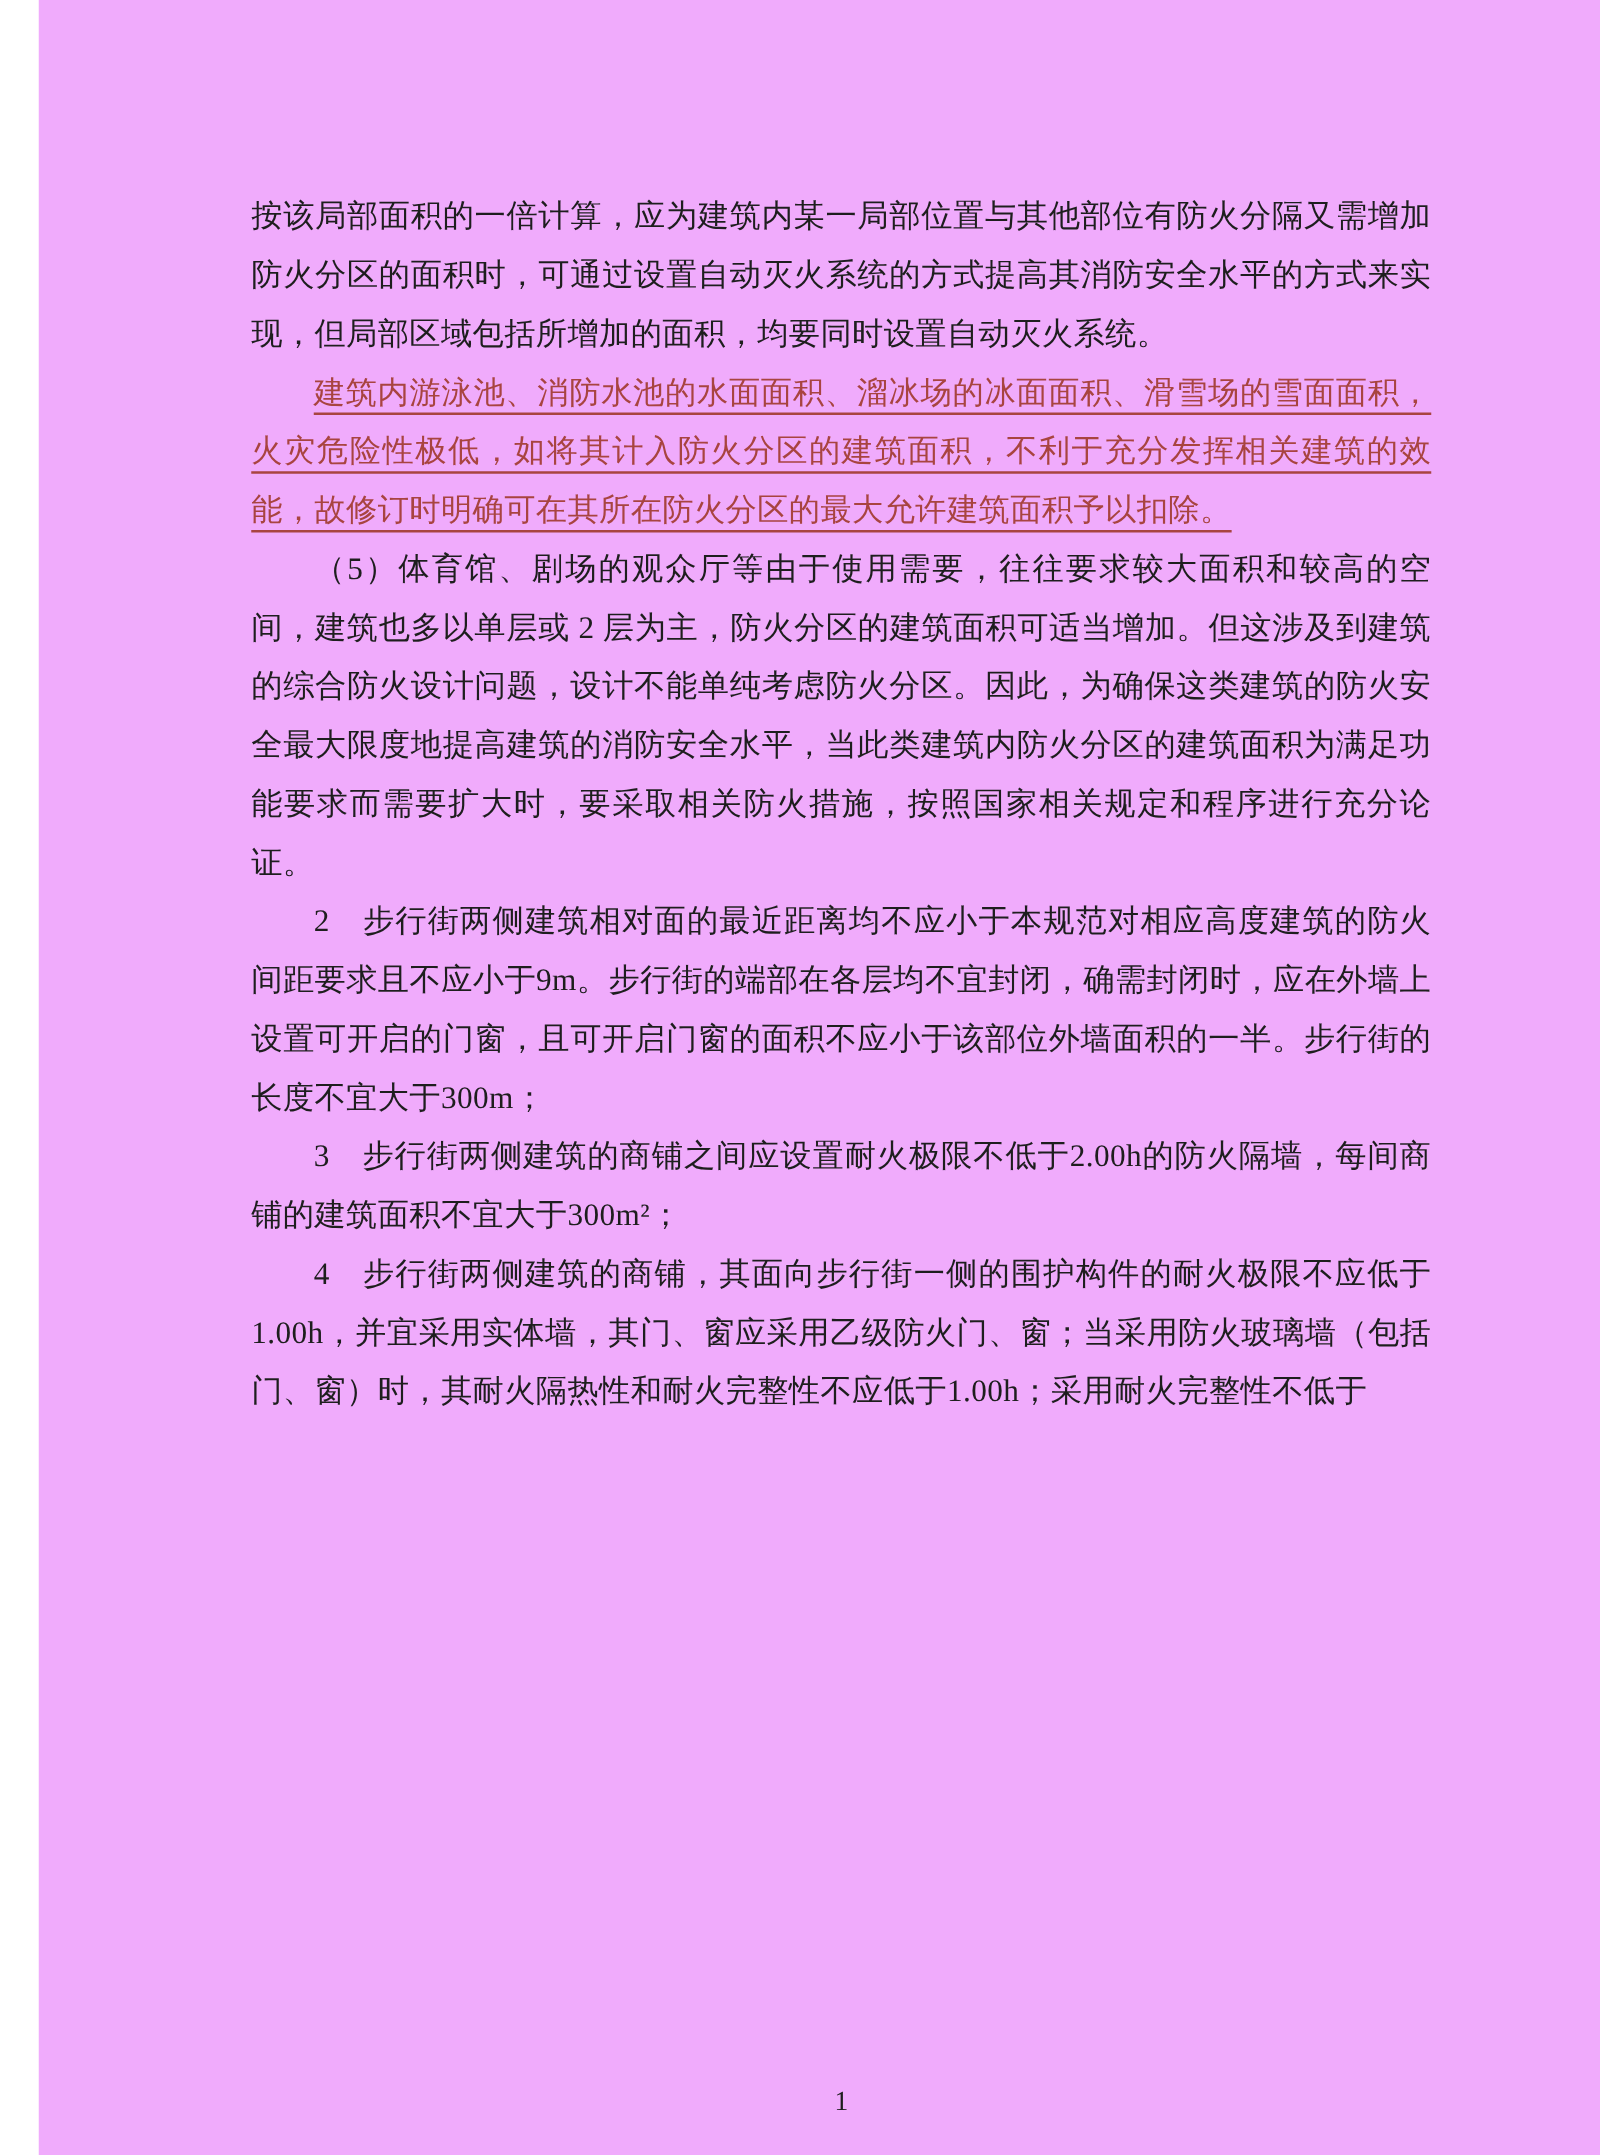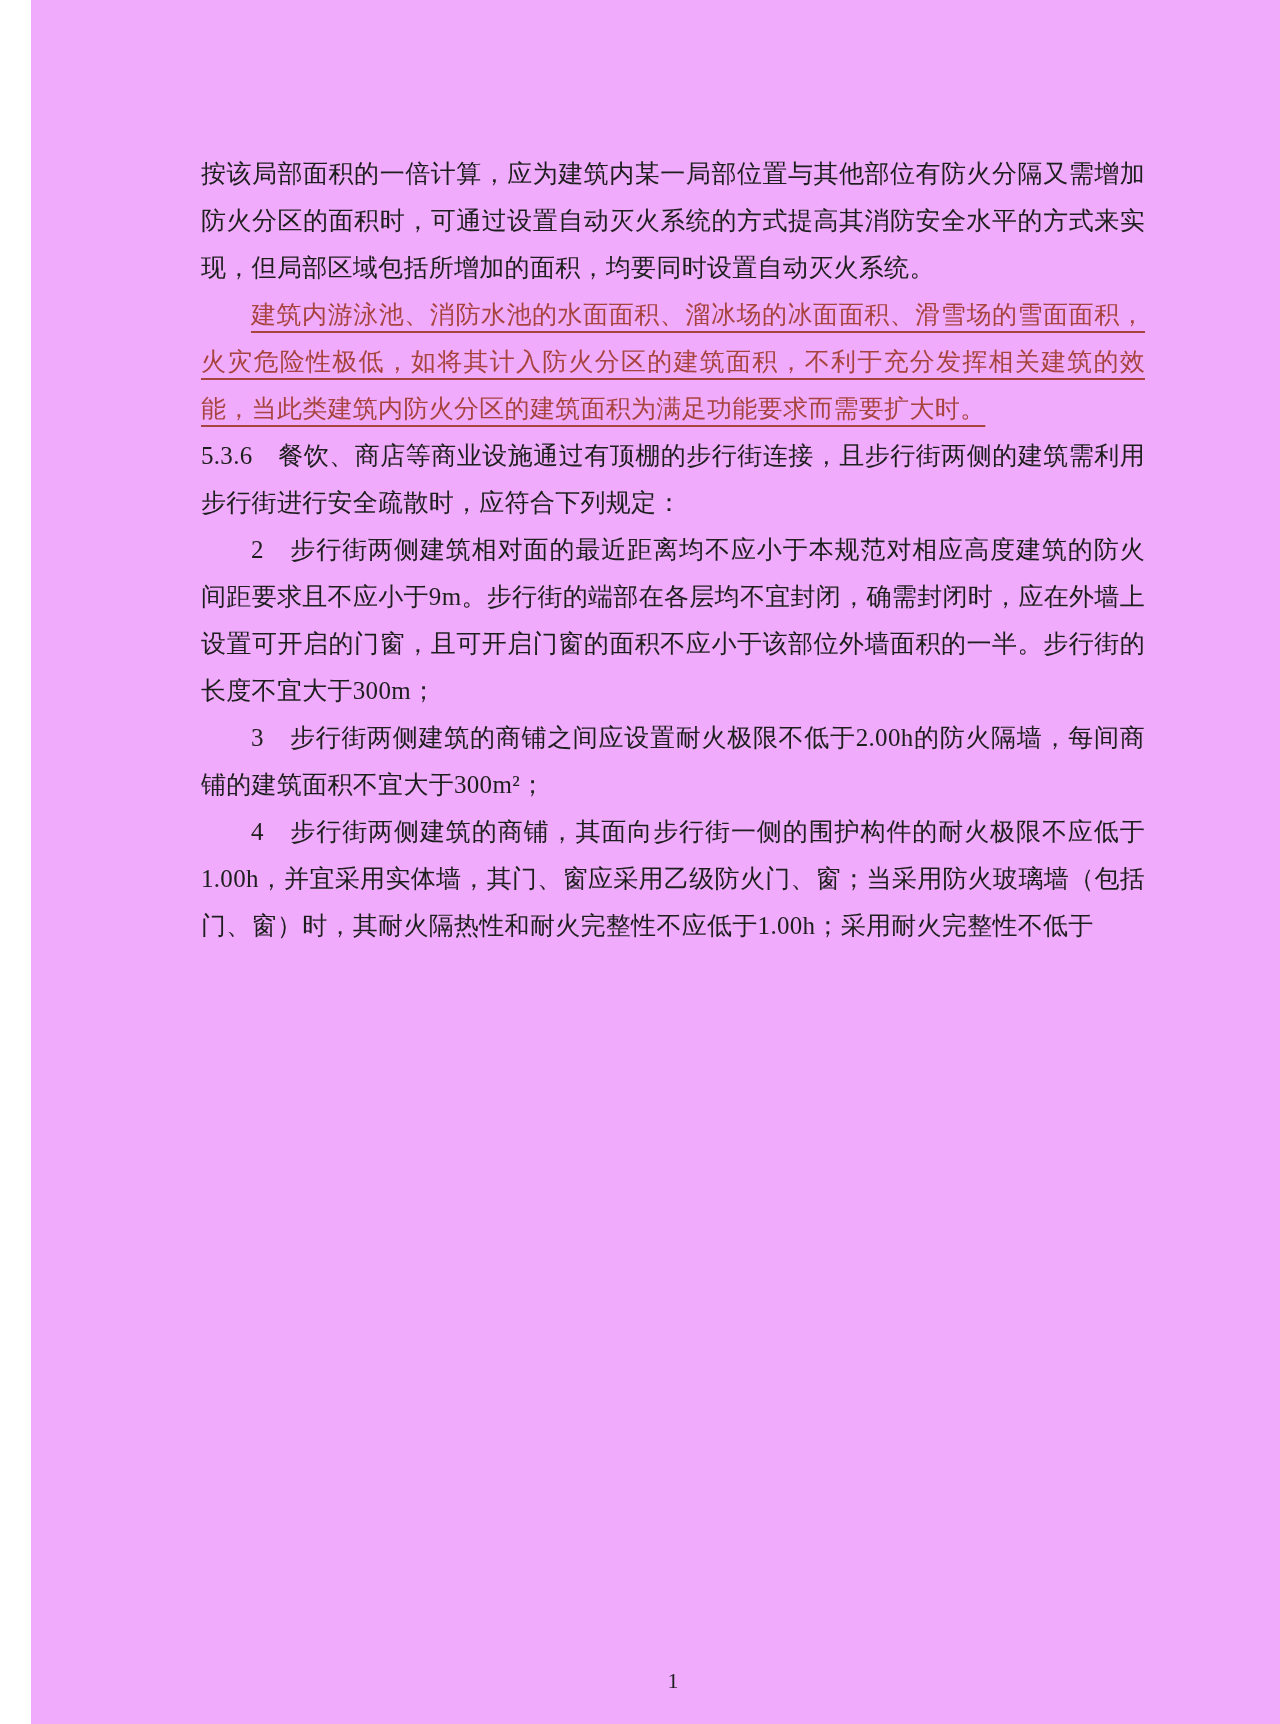--- a/index.html
+++ b/index.html
@@ -51,20 +51,20 @@
     color: #1e1e1e;
     font-family: "Liberation Serif", "DejaVu Serif", serif;
   }
 </style>
 </head>
 <body>
 
 <div class="page">
   <div class="content">
       <p class="para">按该局部面积的一倍计算，应为建筑内某一局部位置与其他部位有防火分隔又需增加防火分区的面积时，可通过设置自动灭火系统的方式提高其消防安全水平的方式来实现，但局部区域包括所增加的面积，均要同时设置自动灭火系统。</p>
-      <p class="para revision indent">建筑内游泳池、消防水池的水面面积、溜冰场的冰面面积、滑雪场的雪面面积，火灾危险性极低，如将其计入防火分区的建筑面积，不利于充分发挥相关建筑的效能，当此类建筑内防火分区的建筑面积为满足功能要求而需要扩大时。</p>
-      <p class="para">5.3.6　餐饮、商店等商业设施通过有顶棚的步行街连接，且步行街两侧的建筑需利用步行街进行安全疏散时，应符合下列规定：</p>
+      <p class="para revision indent">建筑内游泳池、消防水池的水面面积、溜冰场的冰面面积、滑雪场的雪面面积，火灾危险性极低，如将其计入防火分区的建筑面积，不利于充分发挥相关建筑的效能，故修订时明确可在其所在防火分区的最大允许建筑面积予以扣除。</p>
+      <p class="para indent">（5）体育馆、剧场的观众厅等由于使用需要，往往要求较大面积和较高的空间，建筑也多以单层或 2 层为主，防火分区的建筑面积可适当增加。但这涉及到建筑的综合防火设计问题，设计不能单纯考虑防火分区。因此，为确保这类建筑的防火安全最大限度地提高建筑的消防安全水平，当此类建筑内防火分区的建筑面积为满足功能要求而需要扩大时，要采取相关防火措施，按照国家相关规定和程序进行充分论证。</p>
       <p class="para indent">2　步行街两侧建筑相对面的最近距离均不应小于本规范对相应高度建筑的防火间距要求且不应小于9m。步行街的端部在各层均不宜封闭，确需封闭时，应在外墙上设置可开启的门窗，且可开启门窗的面积不应小于该部位外墙面积的一半。步行街的长度不宜大于300m；</p>
       <p class="para indent">3　步行街两侧建筑的商铺之间应设置耐火极限不低于2.00h的防火隔墙，每间商铺的建筑面积不宜大于300m²；</p>
       <p class="para indent">4　步行街两侧建筑的商铺，其面向步行街一侧的围护构件的耐火极限不应低于1.00h，并宜采用实体墙，其门、窗应采用乙级防火门、窗；当采用防火玻璃墙（包括门、窗）时，其耐火隔热性和耐火完整性不应低于1.00h；采用耐火完整性不低于</p>
     </div>
   <div class="footer">1</div>
 </div>
 
 </body></html>

